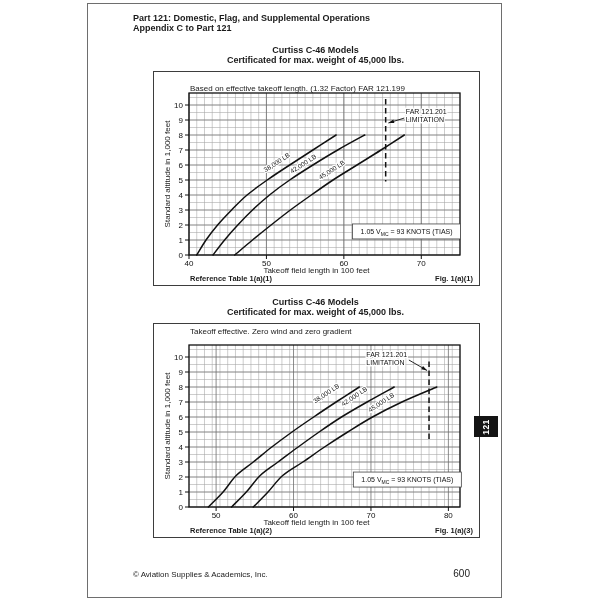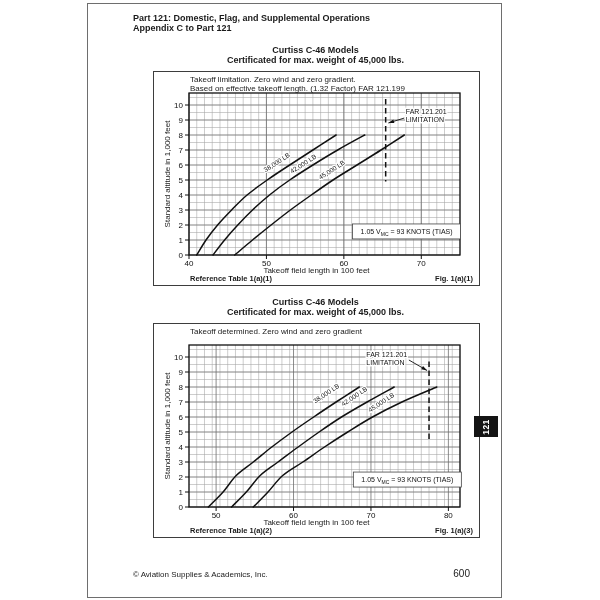--- a/index.html
+++ b/index.html
@@ -158,21 +158,20 @@
         <text x="150.3685714285714" y="93.75" text-anchor="middle" font-size="6.5" transform="rotate(-33 150.3685714285714 93.75)" stroke="#fff" stroke-width="2.5" paint-order="stroke">42,000 LB</text>
         <path d="M80.7,183.0C83.7,180.5,92.4,173.0,98.5,168.0C104.6,163.0,110.8,158.0,117.1,153.0C123.4,148.0,129.7,143.0,136.4,138.0C143.1,133.0,150.2,128.0,157.3,123.0C164.4,118.0,171.4,113.0,179.0,108.0C186.6,103.0,195.0,98.0,203.0,93.0C211.0,88.0,219.2,83.0,227.0,78.0C234.9,73.0,246.4,65.5,250.3,63.0" fill="none" stroke="#111" stroke-width="1.5" stroke-linecap="round"></path>
         <text x="179.01714285714286" y="99.75000000000001" text-anchor="middle" font-size="6.5" transform="rotate(-33 179.01714285714286 99.75000000000001)" stroke="#fff" stroke-width="2.5" paint-order="stroke">45,000 LB</text>
         <text x="251.8" y="42" font-size="7" stroke="#fff" stroke-width="2.5" paint-order="stroke">FAR 121.201</text>
         <text x="251.8" y="50" font-size="7" stroke="#fff" stroke-width="2.5" paint-order="stroke">LIMITATION</text>
         <line x1="250.25142857142853" y1="46.04999999999998" x2="234.37857142857143" y2="51" stroke="#111" stroke-width="0.9"></line>
         <polygon points="234.4,51.0 239.3,47.6 240.4,51.0" fill="#111"></polygon>
         <rect x="198.57428571428568" y="151.95" width="108" height="15" fill="#fff" stroke="#444" stroke-width="0.8"></rect>
         <text x="252.57428571428568" y="162.04999999999998" text-anchor="middle" font-size="7"><tspan>1.05 V</tspan><tspan dy="2" font-size="5">MC</tspan><tspan dy="-2" font-size="7"> = 93 KNOTS (TIAS)</tspan></text>
       </svg>
-    <div class="note1">Takeoff limitation. Zero wind and zero gradient.</div>
     <div class="note2">Based on effective takeoff length. (1.32 Factor) FAR 121.199</div>
     <div class="ytitle">Standard altitude in 1,000 feet</div>
     <div class="xtitle">Takeoff field length in 100 feet</div>
     <div class="reflabel">Reference Table 1(a)(1)</div>
     <div class="figlabel">Fig. 1(a)(1)</div>
   </div>
 </div>
 
 <div id="block2" class="chart-block">
   <div class="ct">Curtiss C-46 Models</div>
@@ -290,21 +289,21 @@
         <text x="201.4714285714286" y="74.25" text-anchor="middle" font-size="6.5" transform="rotate(-34 201.4714285714286 74.25)" stroke="#fff" stroke-width="2.5" paint-order="stroke">42,000 LB</text>
         <path d="M99.3,183.0C101.7,180.5,109.1,173.3,114.0,168.0C118.9,162.8,122.9,156.5,128.7,151.5C134.5,146.5,141.9,142.8,148.8,138.0C155.8,133.3,163.0,128.0,170.5,123.0C178.0,118.0,185.7,113.0,193.7,108.0C201.7,103.0,209.5,98.0,218.5,93.0C227.5,88.0,237.2,83.0,247.9,78.0C258.6,73.0,277.0,65.5,282.8,63.0" fill="none" stroke="#111" stroke-width="1.5" stroke-linecap="round"></path>
         <text x="228.57142857142858" y="80.25000000000001" text-anchor="middle" font-size="6.5" transform="rotate(-34 228.57142857142858 80.25000000000001)" stroke="#fff" stroke-width="2.5" paint-order="stroke">45,000 LB</text>
         <text x="212.31142857142862" y="33.00000000000003" font-size="7" stroke="#fff" stroke-width="2.5" paint-order="stroke">FAR 121.201</text>
         <text x="212.31142857142862" y="41.00000000000003" font-size="7" stroke="#fff" stroke-width="2.5" paint-order="stroke">LIMITATION</text>
         <line x1="254.8971428571429" y1="36" x2="273.09285714285716" y2="46.5" stroke="#111" stroke-width="0.9"></line>
         <polygon points="273.1,46.5 267.2,45.2 269.0,42.1" fill="#111"></polygon>
         <rect x="199.34857142857146" y="148.05" width="108" height="15" fill="#fff" stroke="#444" stroke-width="0.8"></rect>
         <text x="253.34857142857146" y="158.15" text-anchor="middle" font-size="7"><tspan>1.05 V</tspan><tspan dy="2" font-size="5">MC</tspan><tspan dy="-2" font-size="7"> = 93 KNOTS (TIAS)</tspan></text>
       </svg>
-    <div class="note1">Takeoff determined. Zero wind and zero gradient</div>
+    <div class="note1">Takeoff effective. Zero wind and zero gradient</div>
     <div class="ytitle">Standard altitude in 1,000 feet</div>
     <div class="xtitle">Takeoff field length in 100 feet</div>
     <div class="reflabel">Reference Table 1(a)(2)</div>
     <div class="figlabel">Fig. 1(a)(3)</div>
   </div>
 </div>
 
 <div class="tab121">
   <span>121</span>
 </div>

